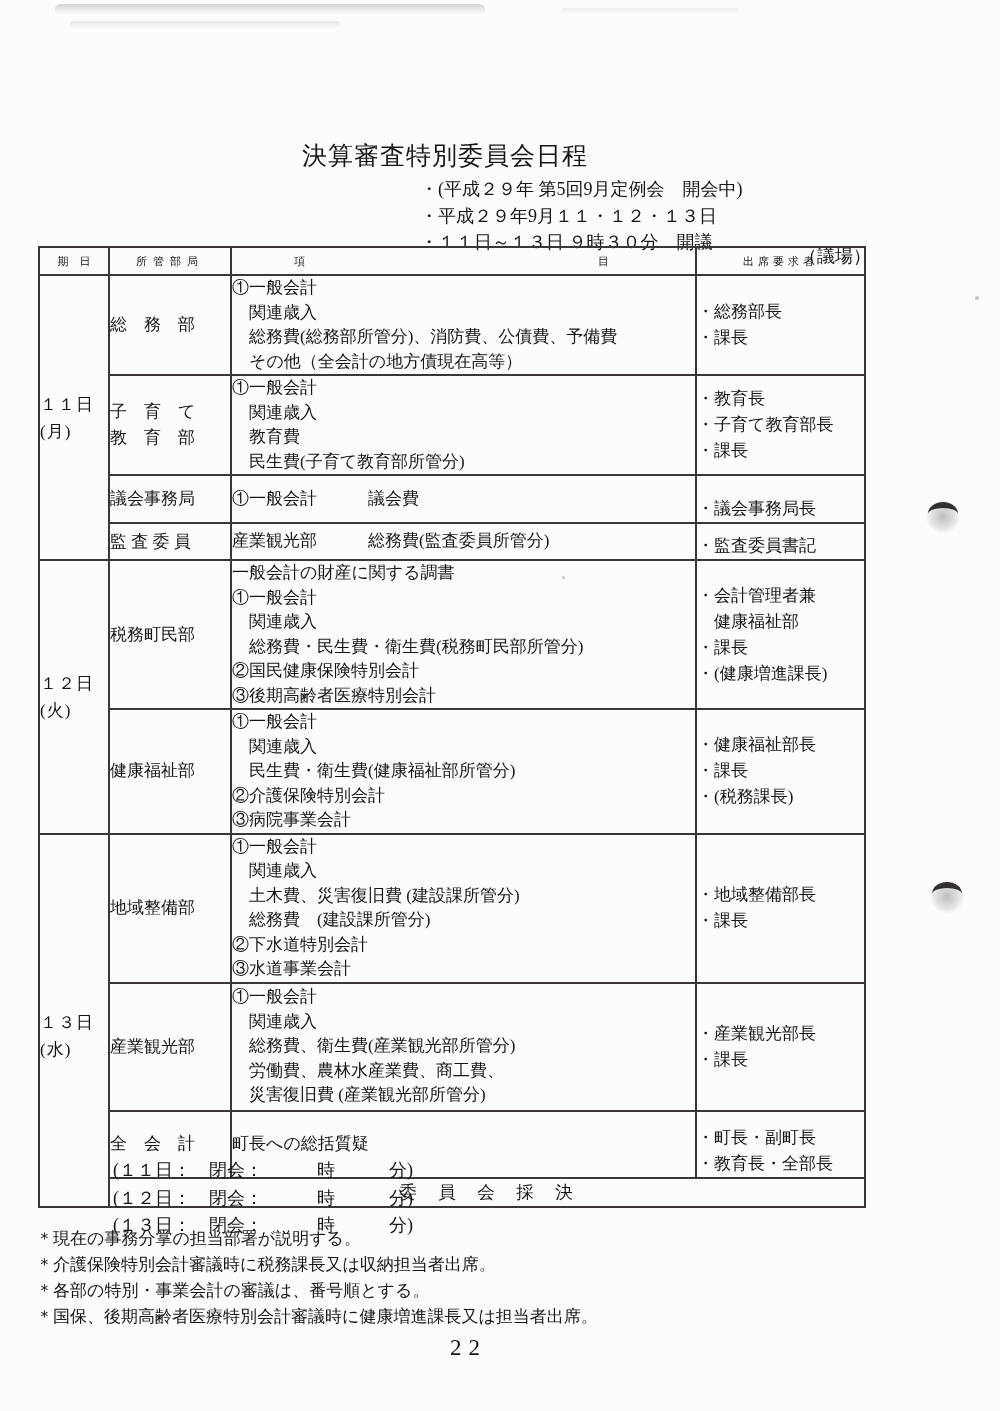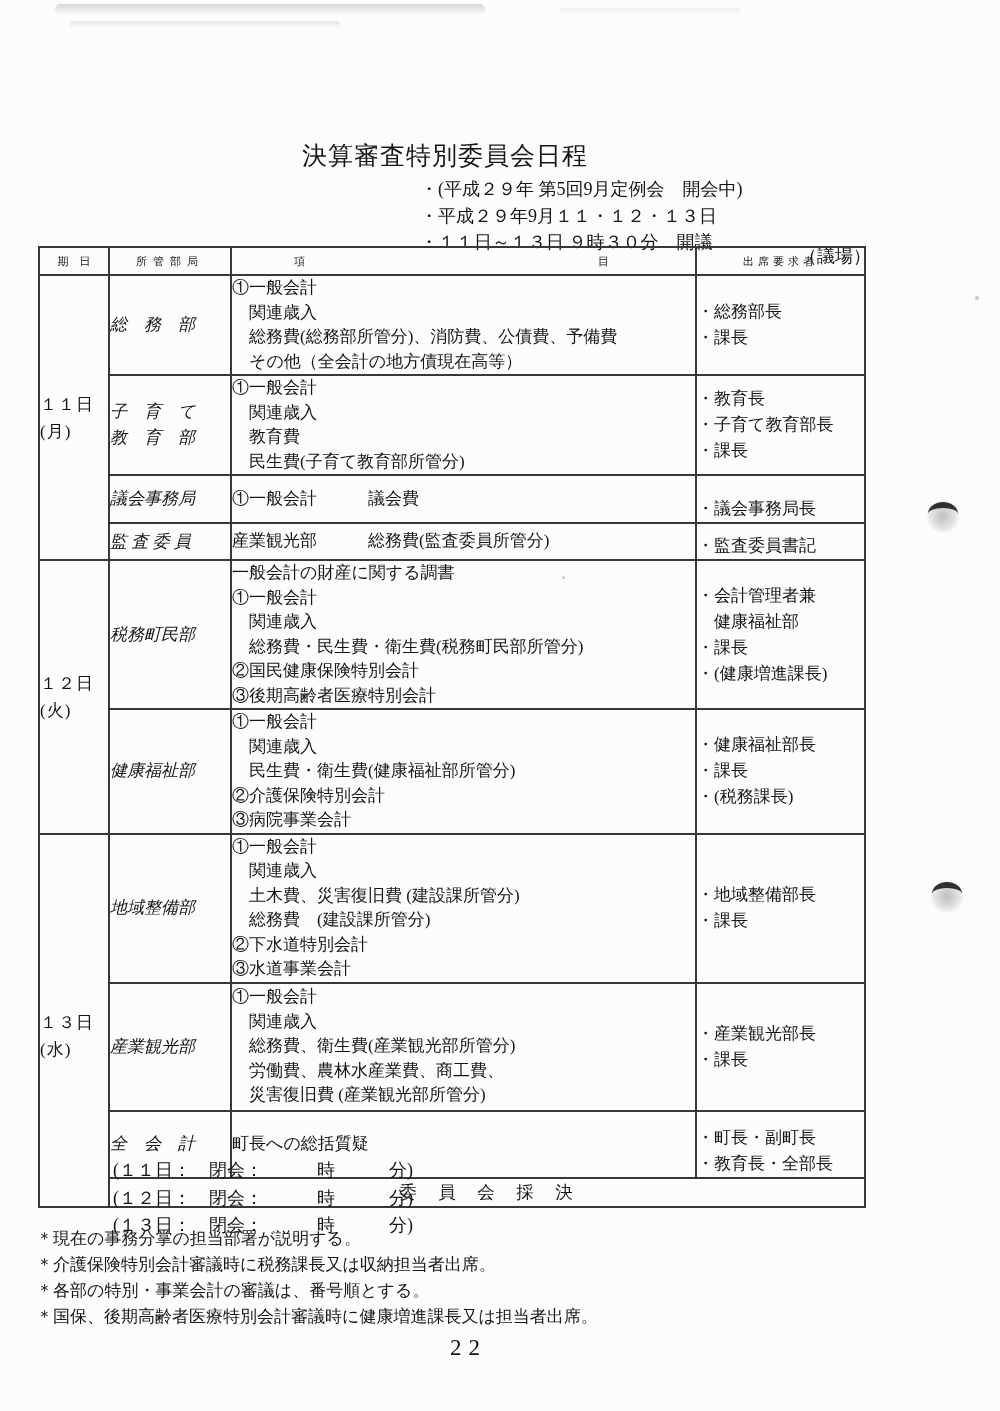--- a/index.html
+++ b/index.html
@@ -28,21 +28,21 @@
   .schedule th, .schedule td {
     border:2px solid #3a3734; padding:0; font-weight:normal;
     vertical-align:middle; overflow:hidden;
   }
   .schedule th { font-size:11px; text-align:center; }
   .h-dept { letter-spacing:6px;border-radius:11px; }
   .h-att  { letter-spacing:4px; }
   .items-head { display:flex; justify-content:space-between; padding:0 86px 0 62px; }
 
   .date-cell { vertical-align:top; padding:5px 0 0 7px; line-height:27px; letter-spacing:1px; }
-  .dept-cell { padding-left:9px; line-height:26px;font-style:italic; }
+  .dept-cell { padding-left:9px; line-height:26px; }
   .items-cell { padding-left:6px; line-height:24.5px; }
   .att-cell  { vertical-align:top; padding:4px 0 0 5px; line-height:26px; }
   .vote-cell { text-align:center; font-size:17.5px; letter-spacing:2px; }
   .ln { white-space:pre; }
 
   .closing { position:absolute; left:113px; top:1157px; font-size:18px; line-height:27.5px; white-space:pre; }
   .notes   { position:absolute; left:36px;  top:1226px; font-size:17px; line-height:26px; white-space:pre; }
   .pageno  { position:absolute; left:450px; top:1335px; font-size:23px; letter-spacing:7px; }
 
   

